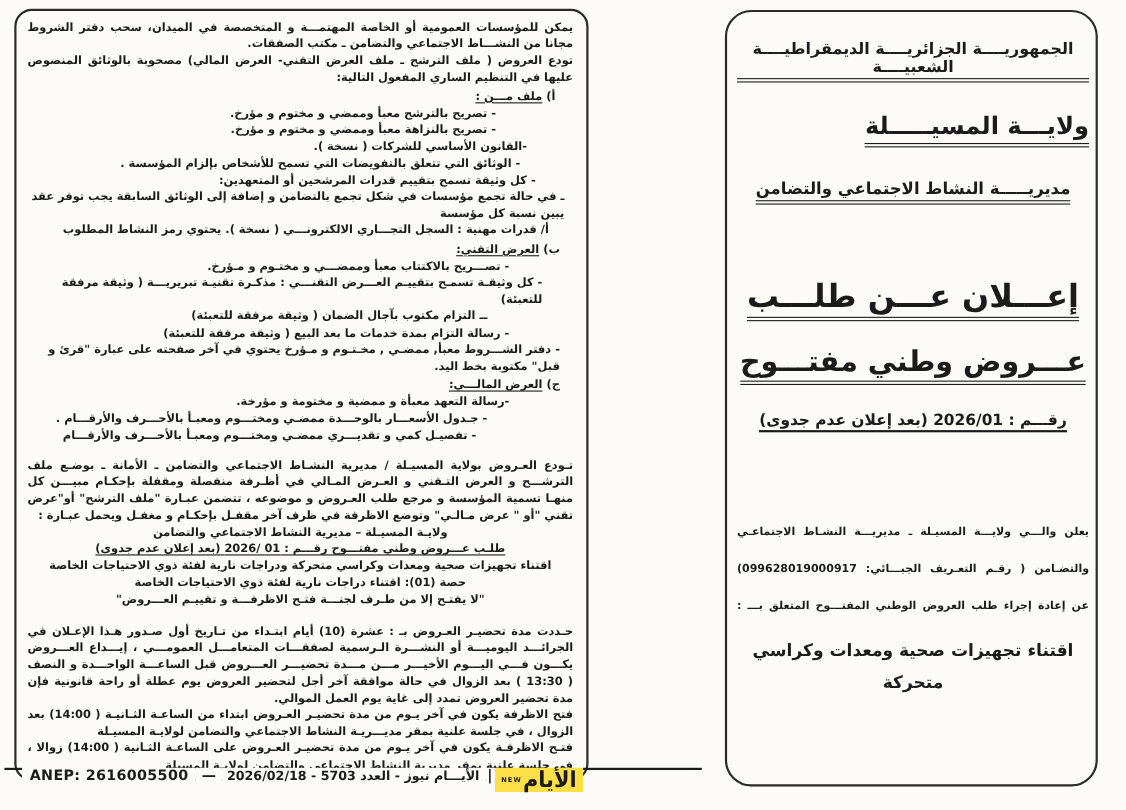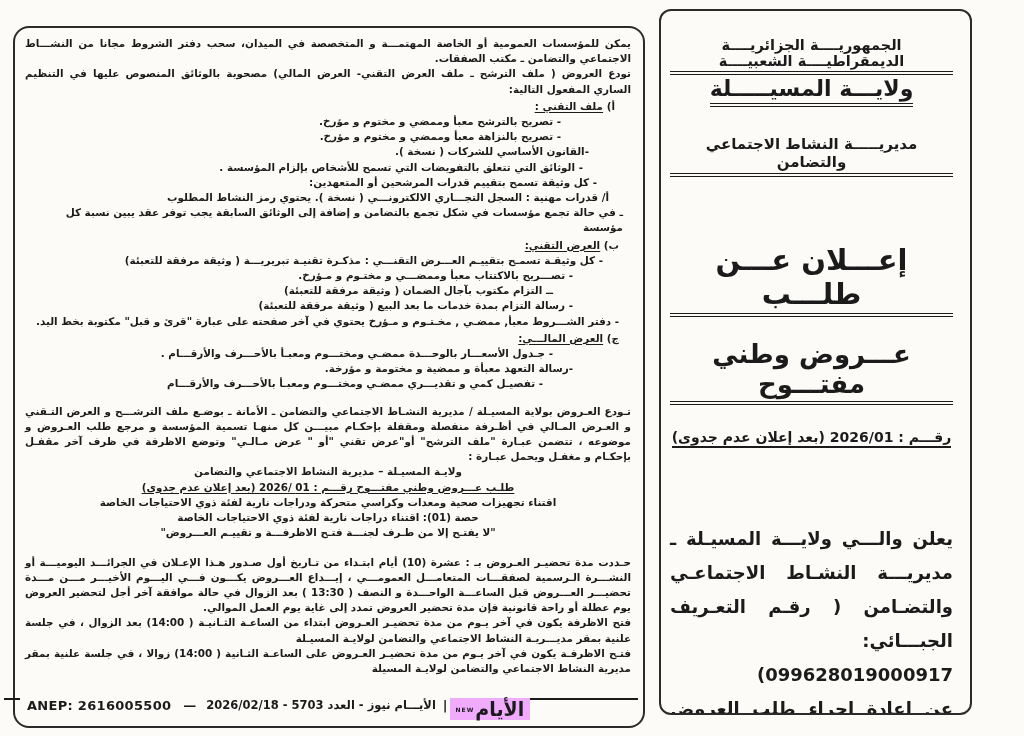--- a/index.html
+++ b/index.html
@@ -11,116 +11,115 @@
     position:relative;
     overflow:hidden;
   }
   .page {
     position:absolute; inset:0;
     background:#fcfbf8;
   }
   
   .left-box {
     position:absolute; left:13px; top:8px;
-    width:632px; height:702px;
+    width:522px; height:702px;
     border:2px solid #2b2b2b;
     border-radius:16px;
     padding:8px 12px 4px 10px;
     overflow:hidden;
-    margin-top:18px;
   }
   .ln {
     font-size:10.4px;
     line-height:15.2px;
     font-weight:bold;
     color:#1b1b1b;
   }
   .ln-p  { text-align:justify; }
   .ln-li { text-align:right; }
   .ln-h  { text-align:right; margin-top:2px; }
   .ln-h .hu { text-decoration:underline; text-underline-offset:2px; }
   .ln-c  { text-align:center; }
   .ln-cu { text-align:center; text-decoration:underline; text-underline-offset:2px; }
   
   .right-box {
     position:absolute; left:659px; top:9px;
-    width:313px; height:706px;
+    width:339px; height:706px;
     border:2px solid #2b2b2b;
-    border-radius:12px;
+    border-radius:24px;
     text-align:center;
-    padding:26px 17px 0 9px;
+    padding:26px 6px 0 9px;
     overflow:hidden;
   }
   .du {
     display:inline-block;
     padding-bottom:2px;
     border-bottom:4px double #1b1b1b;
   }
   .su {
     display:inline-block;
     padding-bottom:1px;
     border-bottom:2px solid #1b1b1b;
   }
   .rp-h1 { font-size:14.5px; font-weight:bold; }
-  .rp-h2 { font-size:22px;   font-weight:bold; margin-top:1px; }
+  .rp-h2 { font-size:22px;   font-weight:bold; margin-top:28px;text-align:right; }
   .rp-h3 { font-size:15px;   font-weight:bold; margin-top:28px; }
   .rp-t1 { font-size:29px;   font-weight:bold; margin-top:66px; }
   .rp-t2 { font-size:26px;   font-weight:bold; margin-top:22px; }
   .rp-num{ font-size:14px;   font-weight:bold; margin-top:24px; }
-  .rp-intro { margin-top:74px; font-size:18px; font-weight:bold; }
+  .rp-intro { margin-top:74px; font-size:10px; font-weight:bold; }
   .rp-intro .jl {
     text-align:justify;
     text-align-last:justify;
     line-height:34px;
   }
   .rp-subject { margin-top:8px; font-size:15.5px; font-weight:bold; line-height:29px; }
   
   .footer {
     position:absolute; left:4px; top:698px;
     width:634px; height:24px;
     display:flex; align-items:flex-start;
     white-space:nowrap;
   }
   .f-seg { height:2px; background:#1b1b1b; }
   .f-seg-left  { width:16px; }
   .f-seg-right { flex:1; }
   .f-anep  { font-size:13px; font-weight:bold; background:#fcfbf8; padding:0 7px; letter-spacing:0.3px; }
   .f-dash  { font-size:13px; font-weight:bold; background:#fcfbf8; padding:0 5px; }
   .f-issue { font-size:11.5px; font-weight:bold; background:#fcfbf8; padding:0 5px; }
   .f-bar   { font-size:13px; font-weight:bold; background:#fcfbf8; padding:0 2px; }
-  .f-logo-wrap { background:#f0abfc; padding:0 6px; display:inline-flex; align-items:center; }
+  .f-logo-wrap { background:#fde047; padding:0 6px; display:inline-flex; align-items:center; }
   .f-new  { font-size:6px; font-weight:bold; letter-spacing:1px; margin-right:1px; }
   .f-logo { font-size:19px; font-weight:bold; transform:scaleY(1.05); }
 </style>
 </head>
 <body>
 
 <div class="page">
 
   <div class="left-box" dir="rtl">
     <div id="left-lines">
         <div class="ln ln-p">يمكن للمؤسسات العمومية أو الخاصة المهتمـــة و المتخصصة في الميدان، سحب دفتر الشروط مجانا من النشـــاط الاجتماعي والتضامن ـ مكتب الصفقات.</div>
         <div class="ln ln-p">تودع العروض ( ملف الترشح ـ ملف العرض التقني- العرض المالي) مصحوبة بالوثائق المنصوص عليها في التنظيم الساري المفعول التالية:</div>
-        <div class="ln ln-h" style="margin-right: 16px;"><span>أ)</span>  <span class="hu">ملف التقني :</span></div>
+        <div class="ln ln-h" style="margin-right: 16px;"><span>أ)</span>  <span class="hu">ملف مـــن :</span></div>
         <div class="ln ln-li" style="margin-right: 70px;">- تصريح بالترشح معبأ وممضي و مختوم و مؤرخ.</div>
         <div class="ln ln-li" style="margin-right: 70px;">- تصريح بالنزاهة معبأ وممضي و مختوم و مؤرخ.</div>
         <div class="ln ln-li" style="margin-right: 42px; text-align: right;">-القانون الأساسي للشركات ( نسخة ).</div>
         <div class="ln ln-li" style="margin-right: 48px;">- الوثائق التي تتعلق بالتفويضات التي تسمح للأشخاص بإلزام المؤسسة .</div>
         <div class="ln ln-li" style="margin-right: 34px;">- كل وثيقة تسمح بتقييم قدرات المرشحين أو المتعهدين:</div>
+        <div class="ln ln-li" style="margin-right: 8px;">ـ في حالة تجمع مؤسسات في شكل تجمع بالتضامن و إضافة إلى الوثائق السابقة يجب توفر عقد يبين نسبة كل مؤسسة</div>
         <div class="ln ln-li" style="margin-right: 22px;">أ/ قدرات مهنية :  السجل التجـــاري الالكترونـــي ( نسخة ). يحتوي رمز النشاط المطلوب</div>
-        <div class="ln ln-li" style="margin-right: 8px;">ـ في حالة تجمع مؤسسات في شكل تجمع بالتضامن و إضافة إلى الوثائق السابقة يجب توفر عقد يبين نسبة كل مؤسسة</div>
         <div class="ln ln-h" style="margin-right: 12px;"><span>ب)</span>  <span class="hu">العرض التقني:</span></div>
+        <div class="ln ln-li" style="margin-right: 58px;">- تصـــريح بالاكتتاب معبأ وممضـــي و مختـوم و مـؤرخ.</div>
         <div class="ln ln-li" style="margin-right: 28px;">- كل وثيقـة تسمـح بتقييـم العـــرض التقنـــي : مذكـرة تقنيـة تبريريـــة ( وثيقة مرفقة للتعبئة)</div>
-        <div class="ln ln-li" style="margin-right: 58px;">- تصـــريح بالاكتتاب معبأ وممضـــي و مختـوم و مـؤرخ.</div>
         <div class="ln ln-li" style="margin-right: 78px;">ــ التزام مكتوب بآجال الضمان ( وثيقة مرفقة للتعبئة)</div>
         <div class="ln ln-li" style="margin-right: 58px;">- رسالة التزام بمدة خدمات ما بعد البيع ( وثيقة مرفقة للتعبئة)</div>
         <div class="ln ln-li" style="margin-right: 12px;">- دفتر الشـــروط معبأ, ممضـي , مخـتـوم و مـؤرخ يحتوي في آخر صفحته على عبارة "قرئ و قبل" مكتوبة بخط اليد.</div>
         <div class="ln ln-h" style="margin-right: 12px;"><span>ج)</span>  <span class="hu">العرض المالـــي:</span></div>
+        <div class="ln ln-li" style="margin-right: 58px;">-رسالة التعهد معبأة و ممضية و مختومة و مؤرخة.</div>
         <div class="ln ln-li" style="margin-right: 78px;">- جـدول الأسعـــار بالوحـــدة ممضـي ومختـــوم ومعبـأ بالأحـــرف والأرقـــام .</div>
-        <div class="ln ln-li" style="margin-right: 58px;">-رسالة التعهد معبأة و ممضية و مختومة و مؤرخة.</div>
         <div class="ln ln-li" style="margin-right: 88px;">- تفصيـل كمي و تقديـــري ممضـي ومختـــوم ومعبـأ بالأحـــرف والأرقـــام</div>
         <div class="ln ln-p" style="margin-top: 12px;">تـودع العـروض بولاية المسيـلة / مديرية النشـاط الاجتماعي والتضامن ـ الأمانة ـ بوضـع ملف الترشـــح و العرض التـقني و العـرض المـالي في أظـرفة منفصلة ومقفلة بإحكـام مبيـــن كل منهـا تسمية المؤسسة و مرجع طلب العـروض و موضوعه ، تتضمن عبـارة "ملف الترشح" أو"عرض تقني "أو " عرض مـالـي" وتوضع الاظرفة في ظرف آخر مقفـل بإحكـام و مغفـل ويحمل عبـارة :</div>
         <div class="ln ln-c">ولايـة المسيـلة – مديرية النشاط الاجتماعي والتضامن</div>
         <div class="ln ln-cu">طلـب عـــروض وطني مفتـــوح رقـــم : 01 /2026 (بعد إعلان عدم جدوى)</div>
         <div class="ln ln-c">اقتناء تجهيزات صحية ومعدات وكراسي متحركة ودراجات نارية لفئة ذوي الاحتياجات الخاصة</div>
         <div class="ln ln-c">حصة (01): اقتناء دراجات نارية لفئة ذوي الاحتياجات الخاصة</div>
         <div class="ln ln-c">"لا يفتـح إلا من طـرف لجنـــة فتـح الاظرفـــة  و تقييـم العـــروض"</div>
         <div class="ln ln-p" style="margin-top: 14px;">حـددت مدة تحضيـر العـروض بـ : عشرة (10) أيام ابتـداء من تـاريخ أول صـدور هـذا الإعـلان في الجرائـــد اليوميـــة أو النشـــرة الـرسمية لصفقـــات المتعامـــل العمومـــي ، إيـــداع العـــروض يكـــون فـــي اليـــوم الأخيـــر مـــن مـــدة تحضيـــر العـــروض قبل الساعـــة الواحـــدة و النصف ( 13:30 ) بعد الزوال في حالة موافقة آخر أجل لتحضير العروض يوم عطلة أو راحة قانونية فإن مدة تحضير العروض تمدد إلى غاية يوم العمل الموالي.</div>
         <div class="ln ln-p">فتح الاظرفة يكون في آخر يـوم من مدة تحضيـر العـروض ابتداء من الساعـة الثـانيـة ( 14:00) بعد الزوال ، في جلسة علنية بمقر مديـــريـة النشاط الاجتماعي والتضامن لولايـة المسيـلة</div>
         <div class="ln ln-p">فتـح الاظرفـة يكون في آخر يـوم من مدة تحضيـر العـروض على الساعـة الثـانية ( 14:00) زوالا ، في جلسة علنية بمقر مديرية النشاط الاجتماعي والتضامن لولايـة المسيلة</div>

